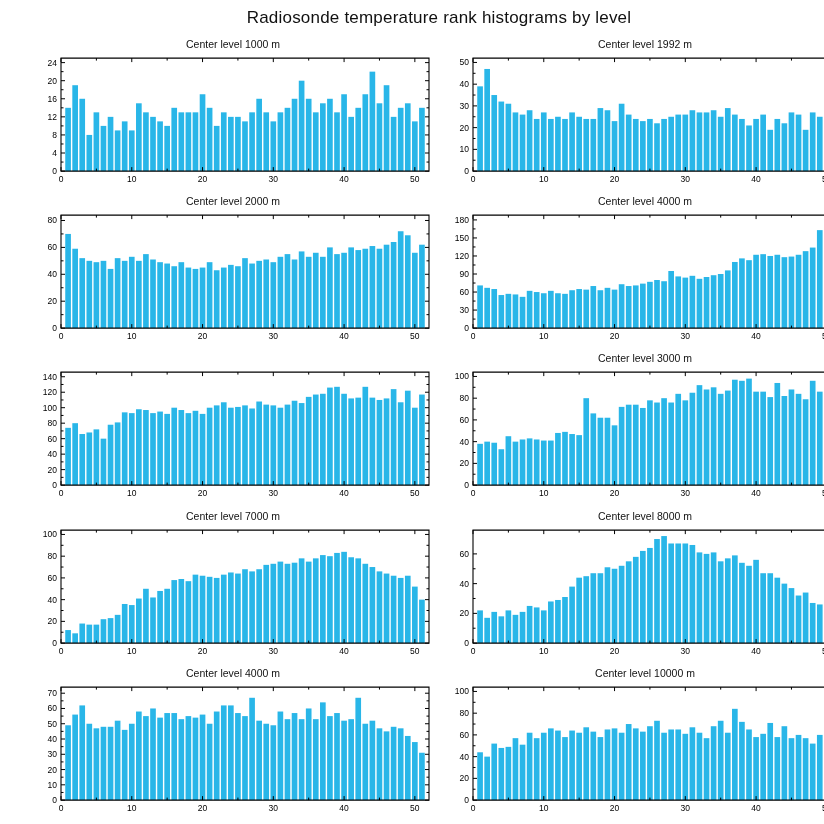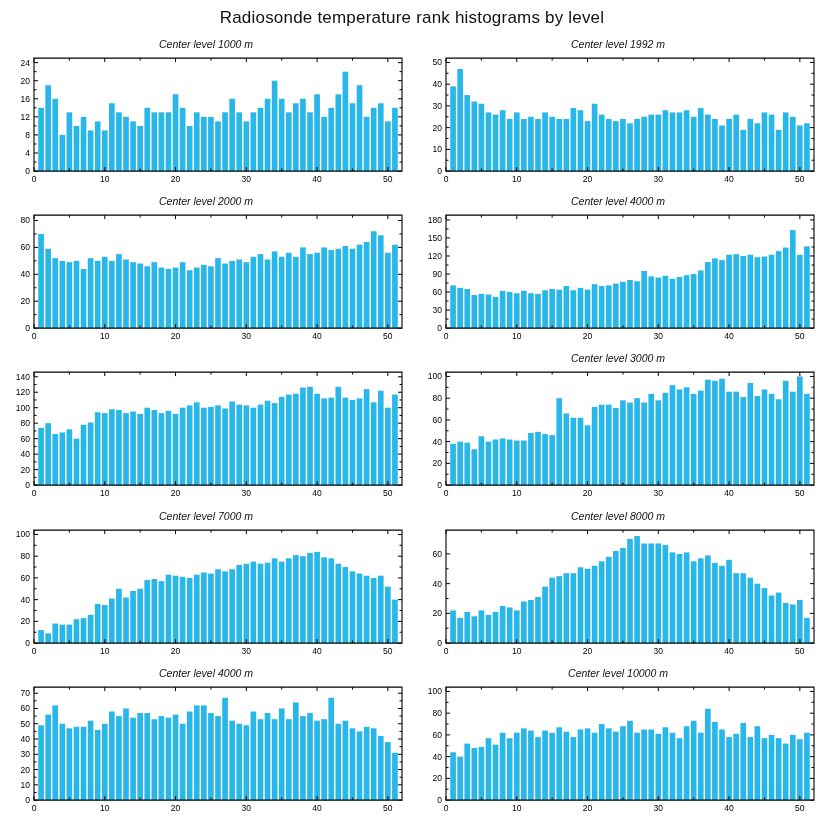--- a/index.html
+++ b/index.html
@@ -1,29 +1,29 @@
 <!DOCTYPE html>
 <html><head>
 <meta charset="utf-8">
 <style>
   html,body{margin:0;padding:0;}
   body{width:824px;height:824px;background:#ffffff;font-family:"Liberation Sans",sans-serif;overflow:hidden;}
-  #page{position:relative;width:688px;height:824px;}
+  #page{position:relative;width:688px;height:824px;margin-left:27px;}
   .fig-title{
     position:absolute;left:0;top:8px;width:824px;text-align:center;
     font-size:17px;color:#111;letter-spacing:0.2px;
   }
   .grid{
     position:absolute;left:0;top:36px;width:824px;height:786px;
     display:grid;grid-template-columns:1fr 1fr;grid-template-rows:repeat(5,1fr);
   }
   .panel{position:relative;}
   .panel-title{
     position:absolute;left:0;top:2px;width:100%;text-align:center;
-    font-size:10.5px;color:#111;font-style:italic;
+    font-size:10.5px;color:#111;
   }
   .plotwrap{position:absolute;left:0;right:0;top:16px;bottom:4px;}
   .chart-svg{display:block;width:100%;height:100%;}
   .axis-line{stroke:#000;stroke-width:1.1;fill:none;}
   .tick{stroke:#000;stroke-width:1;}
   .ticklbl{font-family:"Liberation Sans",sans-serif;font-size:8.5px;fill:#000;}
   .bar{fill:#29b6e8;}
 </style>
 </head>
 <body>

